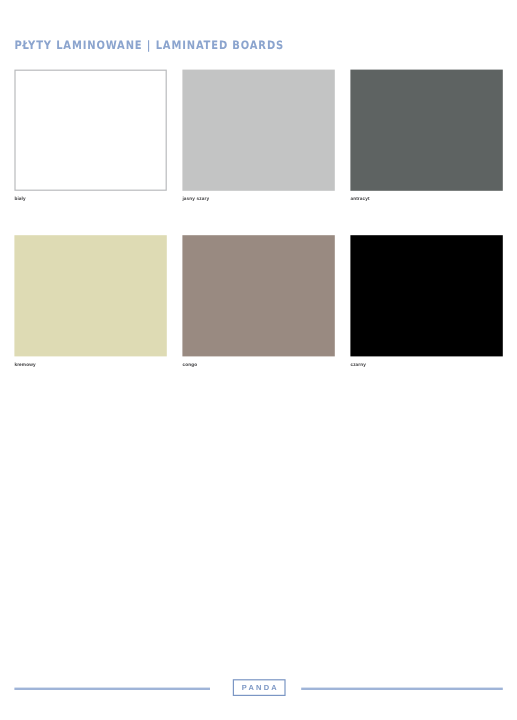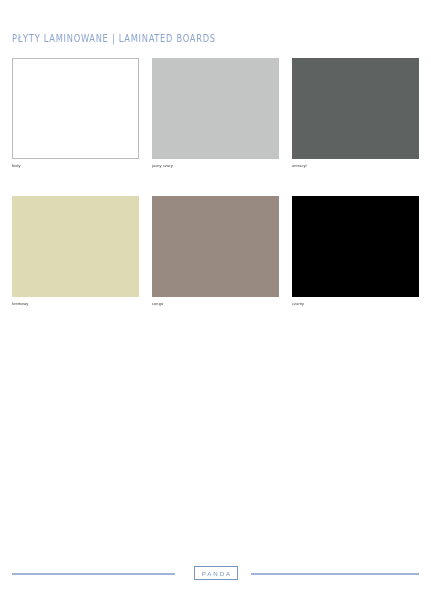--- a/index.html
+++ b/index.html
@@ -120,21 +120,21 @@
     letter-spacing: 1.9px;
     text-indent: 1.9px;
     color: #7b96c4;
     font-family: "Liberation Sans", sans-serif;
     white-space: nowrap;
   }
 </style>
 </head>
 <body style="background-color: rgb(255, 255, 255);">
 
-<div id="page" style="background-color: rgb(255, 255, 255);">
+<div id="page" style="background-color: rgb(255, 255, 255); font-weight: bold;">
 
   <div id="page-title" style="color: rgb(139, 164, 206);">PŁYTY LAMINOWANE | LAMINATED BOARDS</div>
 
   <div id="swatch-grid">
 
     <div class="swatch-row">
       <div class="swatch-cell">
         <span class="swatch-chip bordered" style="background-color: rgb(255, 255, 255); border-color: rgb(185, 187, 189);"></span>
         <div class="swatch-caption">biały</div>
       </div>

